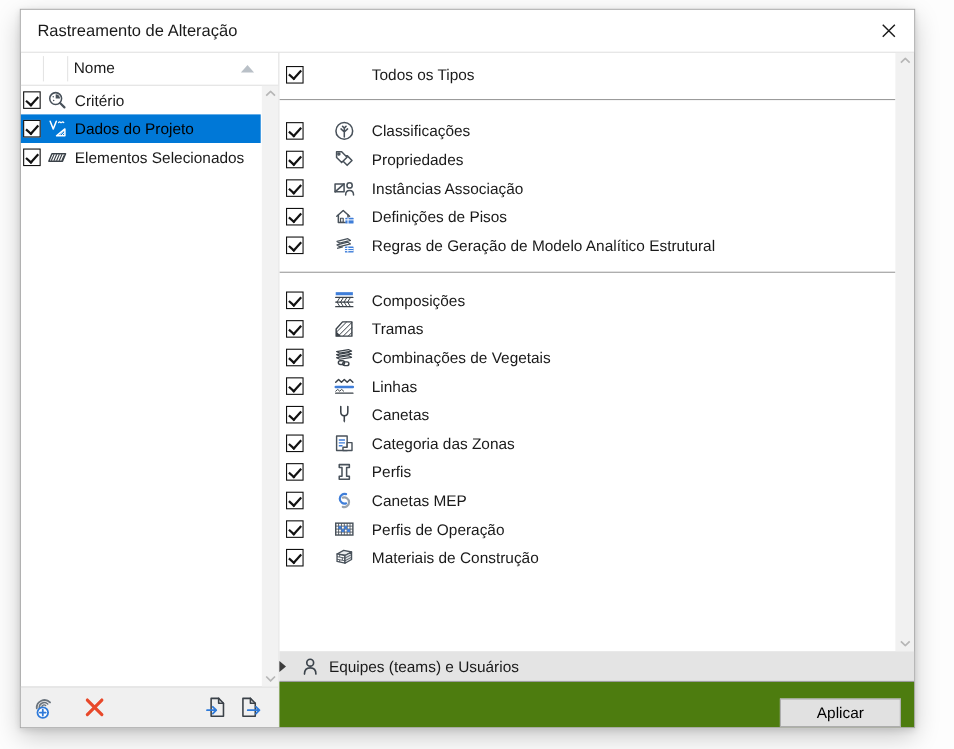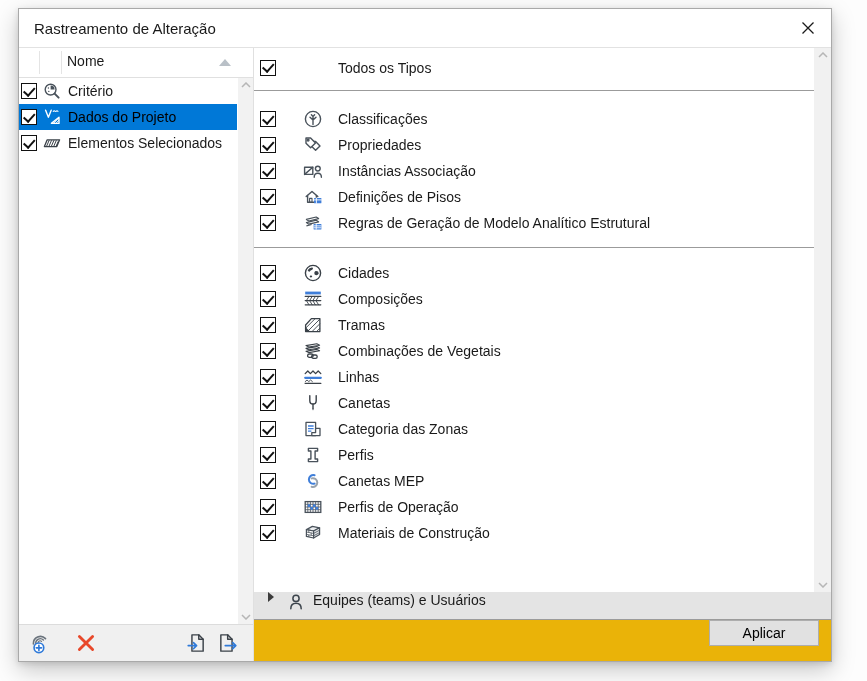--- a/index.html
+++ b/index.html
@@ -43,25 +43,25 @@
   .rrow .cb{margin-left:6px;}
   .rrow .ricon{margin-left:27px;width:20px;height:20px;flex:none;}
   .rrow .rlabel{margin-left:15px;white-space:nowrap;}
   .rrow .rlabel.noicon{margin-left:62px;}
   .sep{height:1px;background:#9b9b9b;}
   .grp1{padding:15px 0 11px;}
   .grp2{padding:12px 0 0;}
   .rscroll{position:absolute;right:0;top:0;bottom:0;width:17px;background:#f1f1f1;
            display:flex;flex-direction:column;justify-content:space-between;align-items:center;padding:4px 0;box-sizing:border-box;}
   .teamsbar{height:27px;flex:none;background:#e4e4e4;border-bottom:1px solid #9b9b9b;
-            display:flex;font-size:14px;padding-left:14px;}
+            display:flex;align-items:center;font-size:14px;}
   .expander{width:0;height:0;border-top:5px solid transparent;border-bottom:5px solid transparent;
             border-left:6px solid #3c3c3c;margin-right:12px;}
   .teamsbar .picon{width:20px;height:20px;margin-right:7px;flex:none;}
-  .rfooter{height:41px;flex:none;background:#eab308;display:flex;align-items:flex-start;justify-content:flex-end;}
+  .rfooter{height:41px;flex:none;background:#4d7c0f;display:flex;align-items:flex-end;justify-content:flex-end;}
   .applybtn{width:110px;height:26px;margin-right:12px;background:#e1e1e1;border:1px solid #adadad;
             font-family:inherit;font-size:14px;color:#000;}
   
   .cb{position:relative;width:14px;height:14px;flex:none;background:#fff;border:1.6px solid #111;box-sizing:content-box;}
   .cb::after{content:"";position:absolute;left:3.5px;top:0.5px;width:4.5px;height:8.5px;
              border-right:2px solid #111;border-bottom:2px solid #111;transform:rotate(42deg);}
   svg{display:block;}
 </style>
 </head>
 <body>
@@ -216,28 +216,20 @@
                     <path d="M3.4 12.8 8.6 11.5"></path>
                   <rect x="10.6" y="11" width="7.8" height="5.6" rx="0.5" fill="#3f7ed9" stroke="none"></rect>
                   <path d="M10.6 12.9 H18.4 M10.6 14.8 H18.4 M13.2 11 V16.6" stroke="#fff" stroke-width="0.9"></path>
                 </svg>
                 <span class="rlabel">Regras de Geração de Modelo Analítico Estrutural</span>
               </div>
             </div>
             <div class="sep"></div>
 
             <div class="grp2">
-              <div class="rrow">
-                <span class="cb"></span>
-                <svg class="ricon" viewBox="0 0 20 20" fill="none" stroke="#3a4148" stroke-width="1.4">
-                  <circle cx="10" cy="10" r="7.6"></circle>
-                  <path fill="#3a4148" stroke="none" d="M4.6 7.2 Q6.5 4.2 9.5 4.6 Q10.8 5.8 9.2 6.8 Q7.2 7.2 6.8 8.6 Q5.4 9 4.6 7.2Z M12 8.2 Q15.6 7.6 15.8 10.4 Q14.4 13.2 11.6 11.6 Q10.8 9.6 12 8.2Z M7.4 12.6 Q9.4 12.4 9.2 14 Q7.6 15 6.6 13.8Z"></path>
-                </svg>
-                <span class="rlabel">Cidades</span>
-              </div>
               <div class="rrow">
                 <span class="cb"></span>
                 <svg class="ricon" viewBox="0 0 20 20" fill="none" stroke="#3a4148" stroke-width="1.2" stroke-linecap="round">
                   <rect x="2.2" y="2.6" width="15.6" height="2.8" fill="#3f7ed9" stroke="none"></rect>
                   <path d="M2.2 7.4 H17.8 M2.2 11.6 H17.8 M2.2 15.8 H17.8"></path>
                   <path d="M3.4 11.6 6 7.4 M6.6 11.6 9.2 7.4 M9.8 11.6 12.4 7.4 M13 11.6 15.6 7.4 M3.4 11.6 6 15.8 M6.6 11.6 9.2 15.8 M9.8 11.6 12.4 15.8 M13 11.6 15.6 15.8" stroke-width="0.9"></path>
                 </svg>
                 <span class="rlabel">Composições</span>
               </div>
               <div class="rrow">

